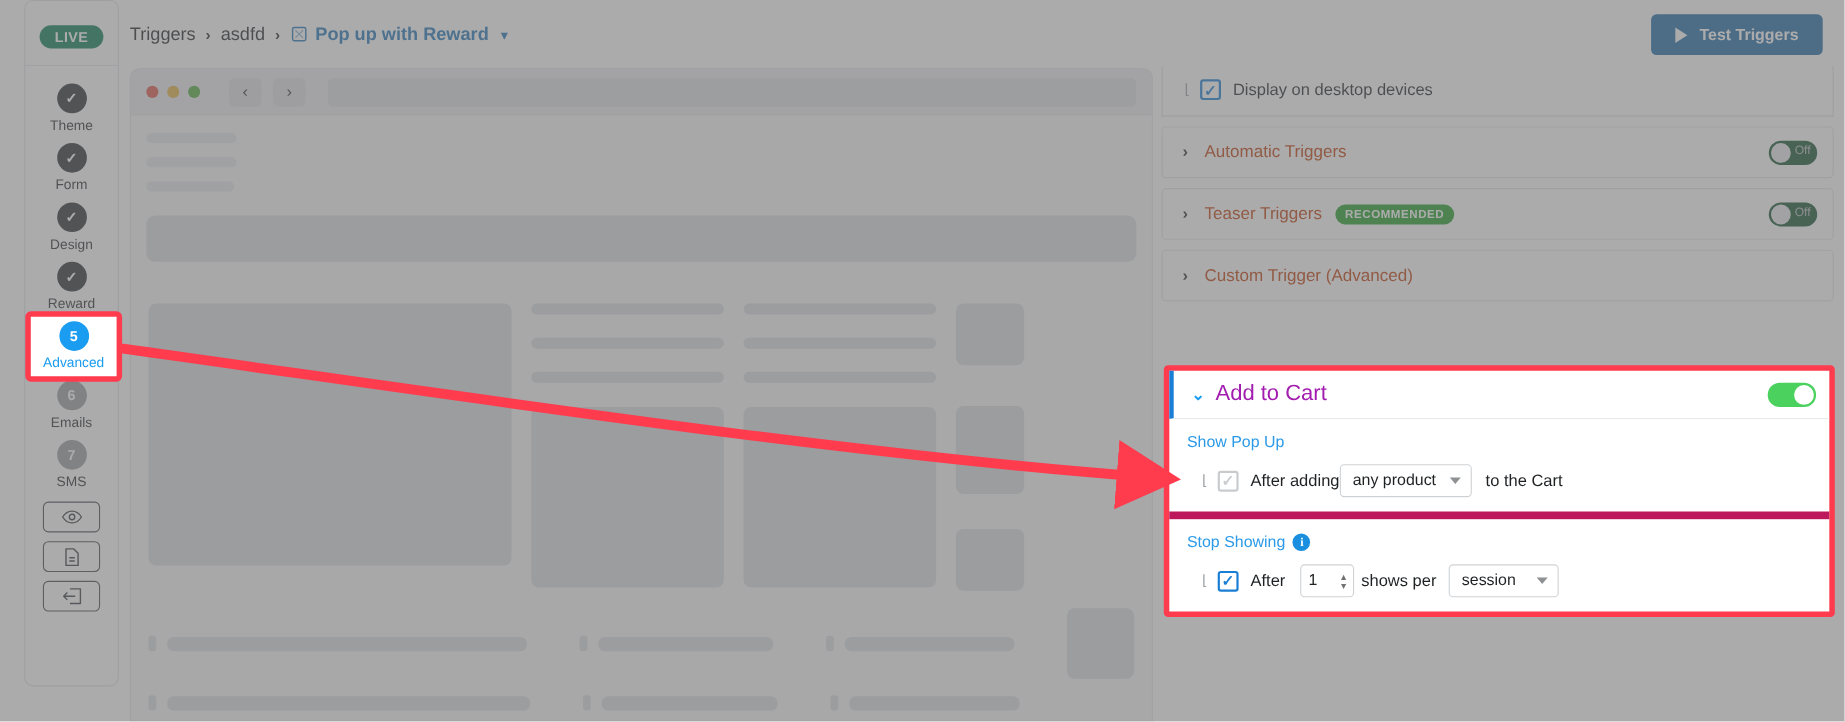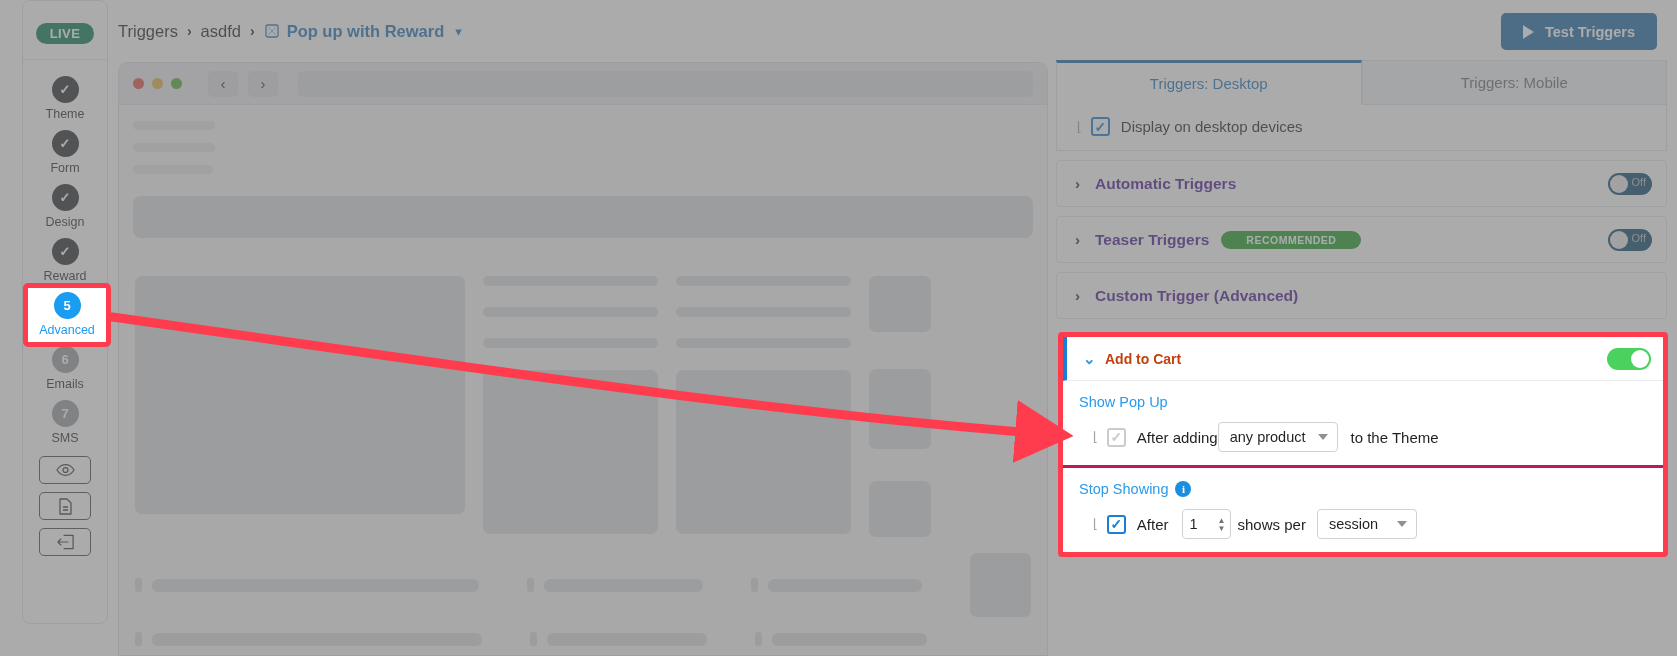--- a/index.html
+++ b/index.html
@@ -196,31 +196,31 @@
   .trigger-row {
     background: #ffffff;
     border: 1px solid #e4e6e8;
     border-radius: 4px;
     margin-top: 9px;
     height: 47px;
     display: flex; align-items: center;
     padding: 0 14px 0 18px;
   }
   .chev { color:#2b2d2f; font-size: 15px; font-weight: 700; width: 20px; cursor:pointer;}
-  .trigger-title { font-size: 15.5px; font-weight: bold; color:#4c1d95; }
+  .trigger-title { font-size: 15.5px; font-weight: normal; color:#c2410c; }
   .rec-badge {
     margin-left: 12px;
     background:#23a128; color:#fff;
     font-size: 10.5px; font-weight: bold; letter-spacing:.5px;
-    padding: 3px 25px; border-radius: 9px;
+    padding: 3px 9px; border-radius: 9px;
   }
   .spacer { flex: 1; }
   .toggle {
     width: 44px; height: 22px; border-radius: 11px;
-    background: #0c4a6e; position: relative; cursor: pointer; flex:none;
+    background: #14532d; position: relative; cursor: pointer; flex:none;
   }
   .toggle .knob {
     position:absolute; top: 2px; left: 2px;
     width: 18px; height: 18px; border-radius: 50%;
     background:#e9eaeb;
   }
   .toggle .tlabel {
     position:absolute; right: 6px; top: 3px;
     font-size: 11px; color:#b9bbbd;
   }
@@ -235,23 +235,23 @@
     background: #ffffff;
     z-index: 60;
   }
   .atc-head {
     height: 44px; display:flex; align-items:center;
     padding: 0 12px 0 16px;
     border-left: 4px solid #1a7fd4;
     border-bottom: 1px solid #e8eaec;
   }
   .atc-chev { color:#1a9cf0; font-size: 15px; font-weight:700; width: 22px; }
-  .atc-title { font-size: 14px; font-weight: bold; color:#c2410c; }
+  .atc-title { font-size: 20px; font-weight: normal; color:#a21caf; }
   .atc-section { padding: 13px 16px 13px 16px; }
-  .atc-section + .atc-section { border-top: 3px solid #be185d; }
+  .atc-section + .atc-section { border-top: 7px solid #be185d; }
   .sec-label { font-size: 14.5px; color:#2b9ae8; display:flex; align-items:center; gap:7px;}
   .info-i {
     width: 16px; height: 16px; border-radius:50%;
     background:#1a8fe0; color:#fff; font-size:11px; font-weight:bold;
     display:inline-flex; align-items:center; justify-content:center;
     font-family:"Liberation Serif", serif;
     cursor:pointer;
   }
   .ctl-row { display:flex; align-items:center; margin-top: 12px; padding-left: 12px; gap: 0; }
   .ctl-text { font-size: 15px; color:#1f2224; }
@@ -363,24 +363,20 @@
     </span>
     <span class="crumb-current">Pop up with Reward</span>
     <span class="crumb-caret">▾</span>
   </div>
   <button class="test-btn">
     <span class="play-tri"></span>
     <span>Test Triggers</span>
   </button>
 
   <div class="right-panel">
-    <div class="tabs">
-      <div class="tab active">Triggers: Desktop</div>
-      <div class="tab inactive">Triggers: Mobile</div>
-    </div>
     <div class="tab-body">
       <span class="elbow">⌊</span>
       <span class="cbox">✓</span>
       <span class="cb-label">Display on desktop devices</span>
     </div>
 
     <div class="trigger-row">
       <span class="chev">›</span>
       <span class="trigger-title">Automatic Triggers</span>
       <span class="spacer"></span>
@@ -493,21 +489,21 @@
         <span>Show Pop Up</span>
       </div>
       <div class="ctl-row">
         <span class="elbow">⌊</span>
         <span class="cbox grey">✓</span>
         <span class="ctl-text" style="margin-left:11px;">After adding</span>
         <span class="select" style="">
           <span>any product</span>
           <span class="caret-dn"></span>
         </span>
-        <span class="ctl-text" style="margin-left:13px;">to the Theme</span>
+        <span class="ctl-text" style="margin-left:13px;">to the Cart</span>
       </div>
     </div>
 
     <div class="atc-section">
       <div class="sec-label">
         <span>Stop Showing</span>
         <span class="info-i">i</span>
       </div>
       <div class="ctl-row">
         <span class="elbow">⌊</span>

